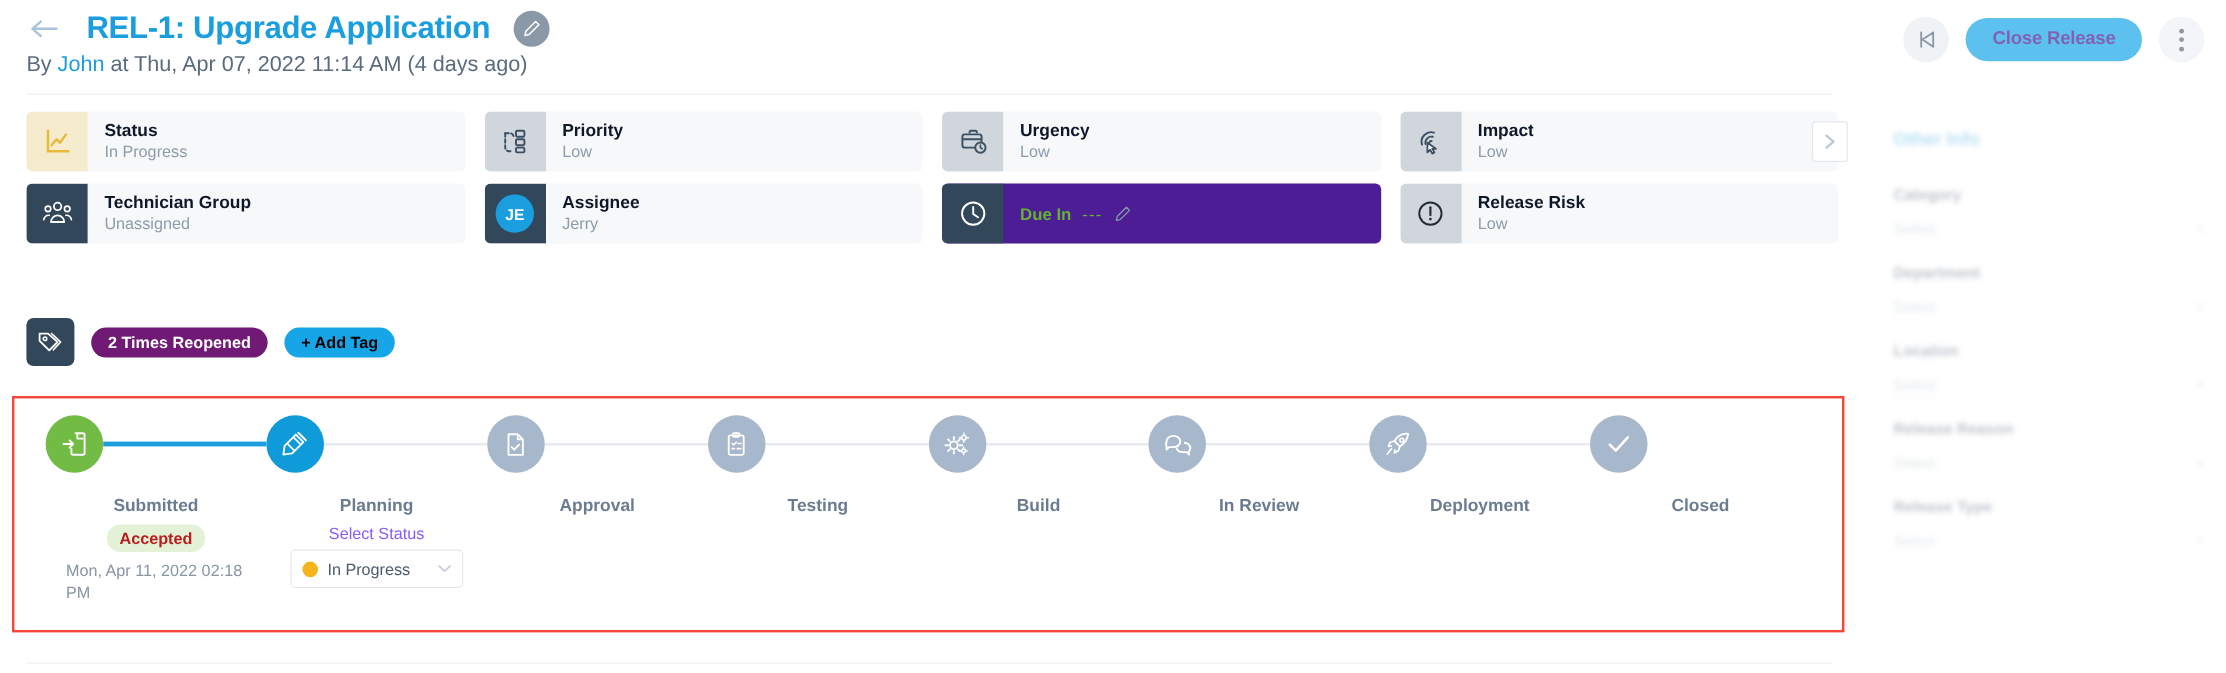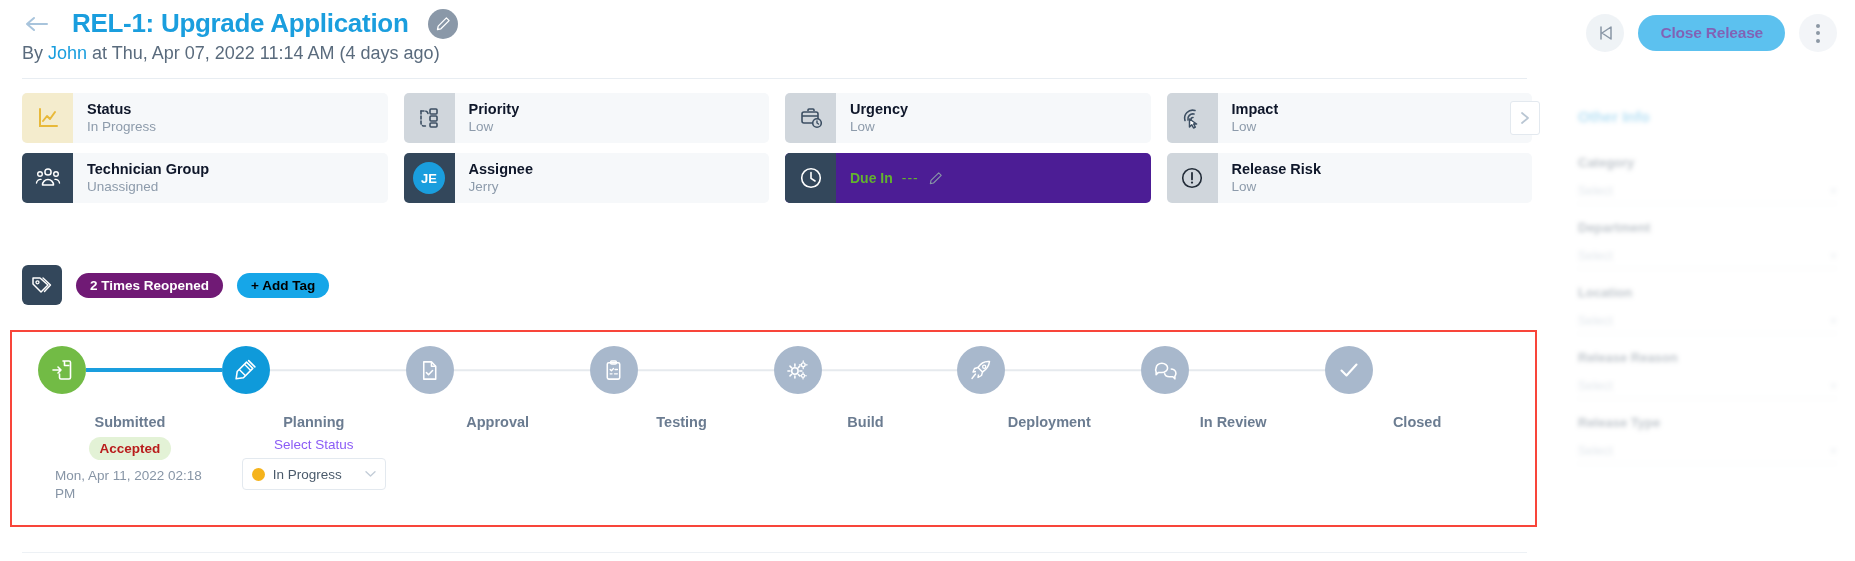--- a/index.html
+++ b/index.html
@@ -387,47 +387,47 @@
               </svg>
             </div>
           </div>
           <div class="step-name">Build</div>
         </div>
 
         <div class="step">
           <div class="circ-wrap">
             <div class="connector conn-grey"></div>
             <div class="circ c-grey">
+              <svg width="25" height="25" viewBox="0 0 24 24">
+                  <path d="M3 9.5 a5.5 4.5 0 0 1 11 0 a5.5 4.5 0 0 1 -5.5 4.5 h-3.5 l-2 2 v-2.6 A4.5 4.5 0 0 1 3 9.5 z" stroke="#fff" stroke-width="1.5" fill="none" stroke-linejoin="round"></path>
+                  <path d="M11 14.5 a5 4.2 0 0 0 4.8 3.5 h3.3 l1.9 2 v-2.5 a4.2 4.2 0 0 0 1 -2.8 a5 4.2 0 0 0 -5 -4.2" stroke="#fff" stroke-width="1.5" fill="none" stroke-linejoin="round"></path>
+                </svg>
+            </div>
+          </div>
+          <div class="step-name">In Review</div>
+        </div>
+
+        <div class="step">
+          <div class="circ-wrap">
+            <div class="connector conn-grey"></div>
+            <div class="circ c-grey">
               <svg width="24" height="24" viewBox="0 0 24 24">
                   <path d="M20.5 3.5 c-5 -0.5 -9 2 -11.5 6 l4.5 4.5 c4 -2.5 6.5 -6.5 7 -10.5 z" stroke="#fff" stroke-width="1.5" fill="none" stroke-linejoin="round"></path>
                   <circle cx="15.2" cy="8.8" r="1.6" stroke="#fff" stroke-width="1.3" fill="none"></circle>
                   <path d="M9 9.5 L5.5 10.5 L4 14 L7 13.5" stroke="#fff" stroke-width="1.4" fill="none" stroke-linejoin="round"></path>
                   <path d="M13.5 14 l-1 3.5 L9 19.5 l0.5 -3" stroke="#fff" stroke-width="1.4" fill="none" stroke-linejoin="round"></path>
                   <path d="M6.5 16 L3 20.5" stroke="#fff" stroke-width="1.4" stroke-linecap="round"></path>
                 </svg>
             </div>
           </div>
           <div class="step-name">Deployment</div>
         </div>
 
         <div class="step">
           <div class="circ-wrap">
-            <div class="connector conn-grey"></div>
-            <div class="circ c-grey">
-              <svg width="25" height="25" viewBox="0 0 24 24">
-                  <path d="M3 9.5 a5.5 4.5 0 0 1 11 0 a5.5 4.5 0 0 1 -5.5 4.5 h-3.5 l-2 2 v-2.6 A4.5 4.5 0 0 1 3 9.5 z" stroke="#fff" stroke-width="1.5" fill="none" stroke-linejoin="round"></path>
-                  <path d="M11 14.5 a5 4.2 0 0 0 4.8 3.5 h3.3 l1.9 2 v-2.5 a4.2 4.2 0 0 0 1 -2.8 a5 4.2 0 0 0 -5 -4.2" stroke="#fff" stroke-width="1.5" fill="none" stroke-linejoin="round"></path>
-                </svg>
-            </div>
-          </div>
-          <div class="step-name">In Review</div>
-        </div>
-
-        <div class="step">
-          <div class="circ-wrap">
             <div class="circ c-grey">
               <svg width="26" height="26" viewBox="0 0 26 26">
                   <path d="M5.5 13.5 L10.5 18.5 L20.5 7.5" stroke="#fff" stroke-width="2.1" fill="none" stroke-linecap="round" stroke-linejoin="round"></path>
                 </svg>
             </div>
           </div>
           <div class="step-name">Closed</div>
         </div>
 
       </div>

